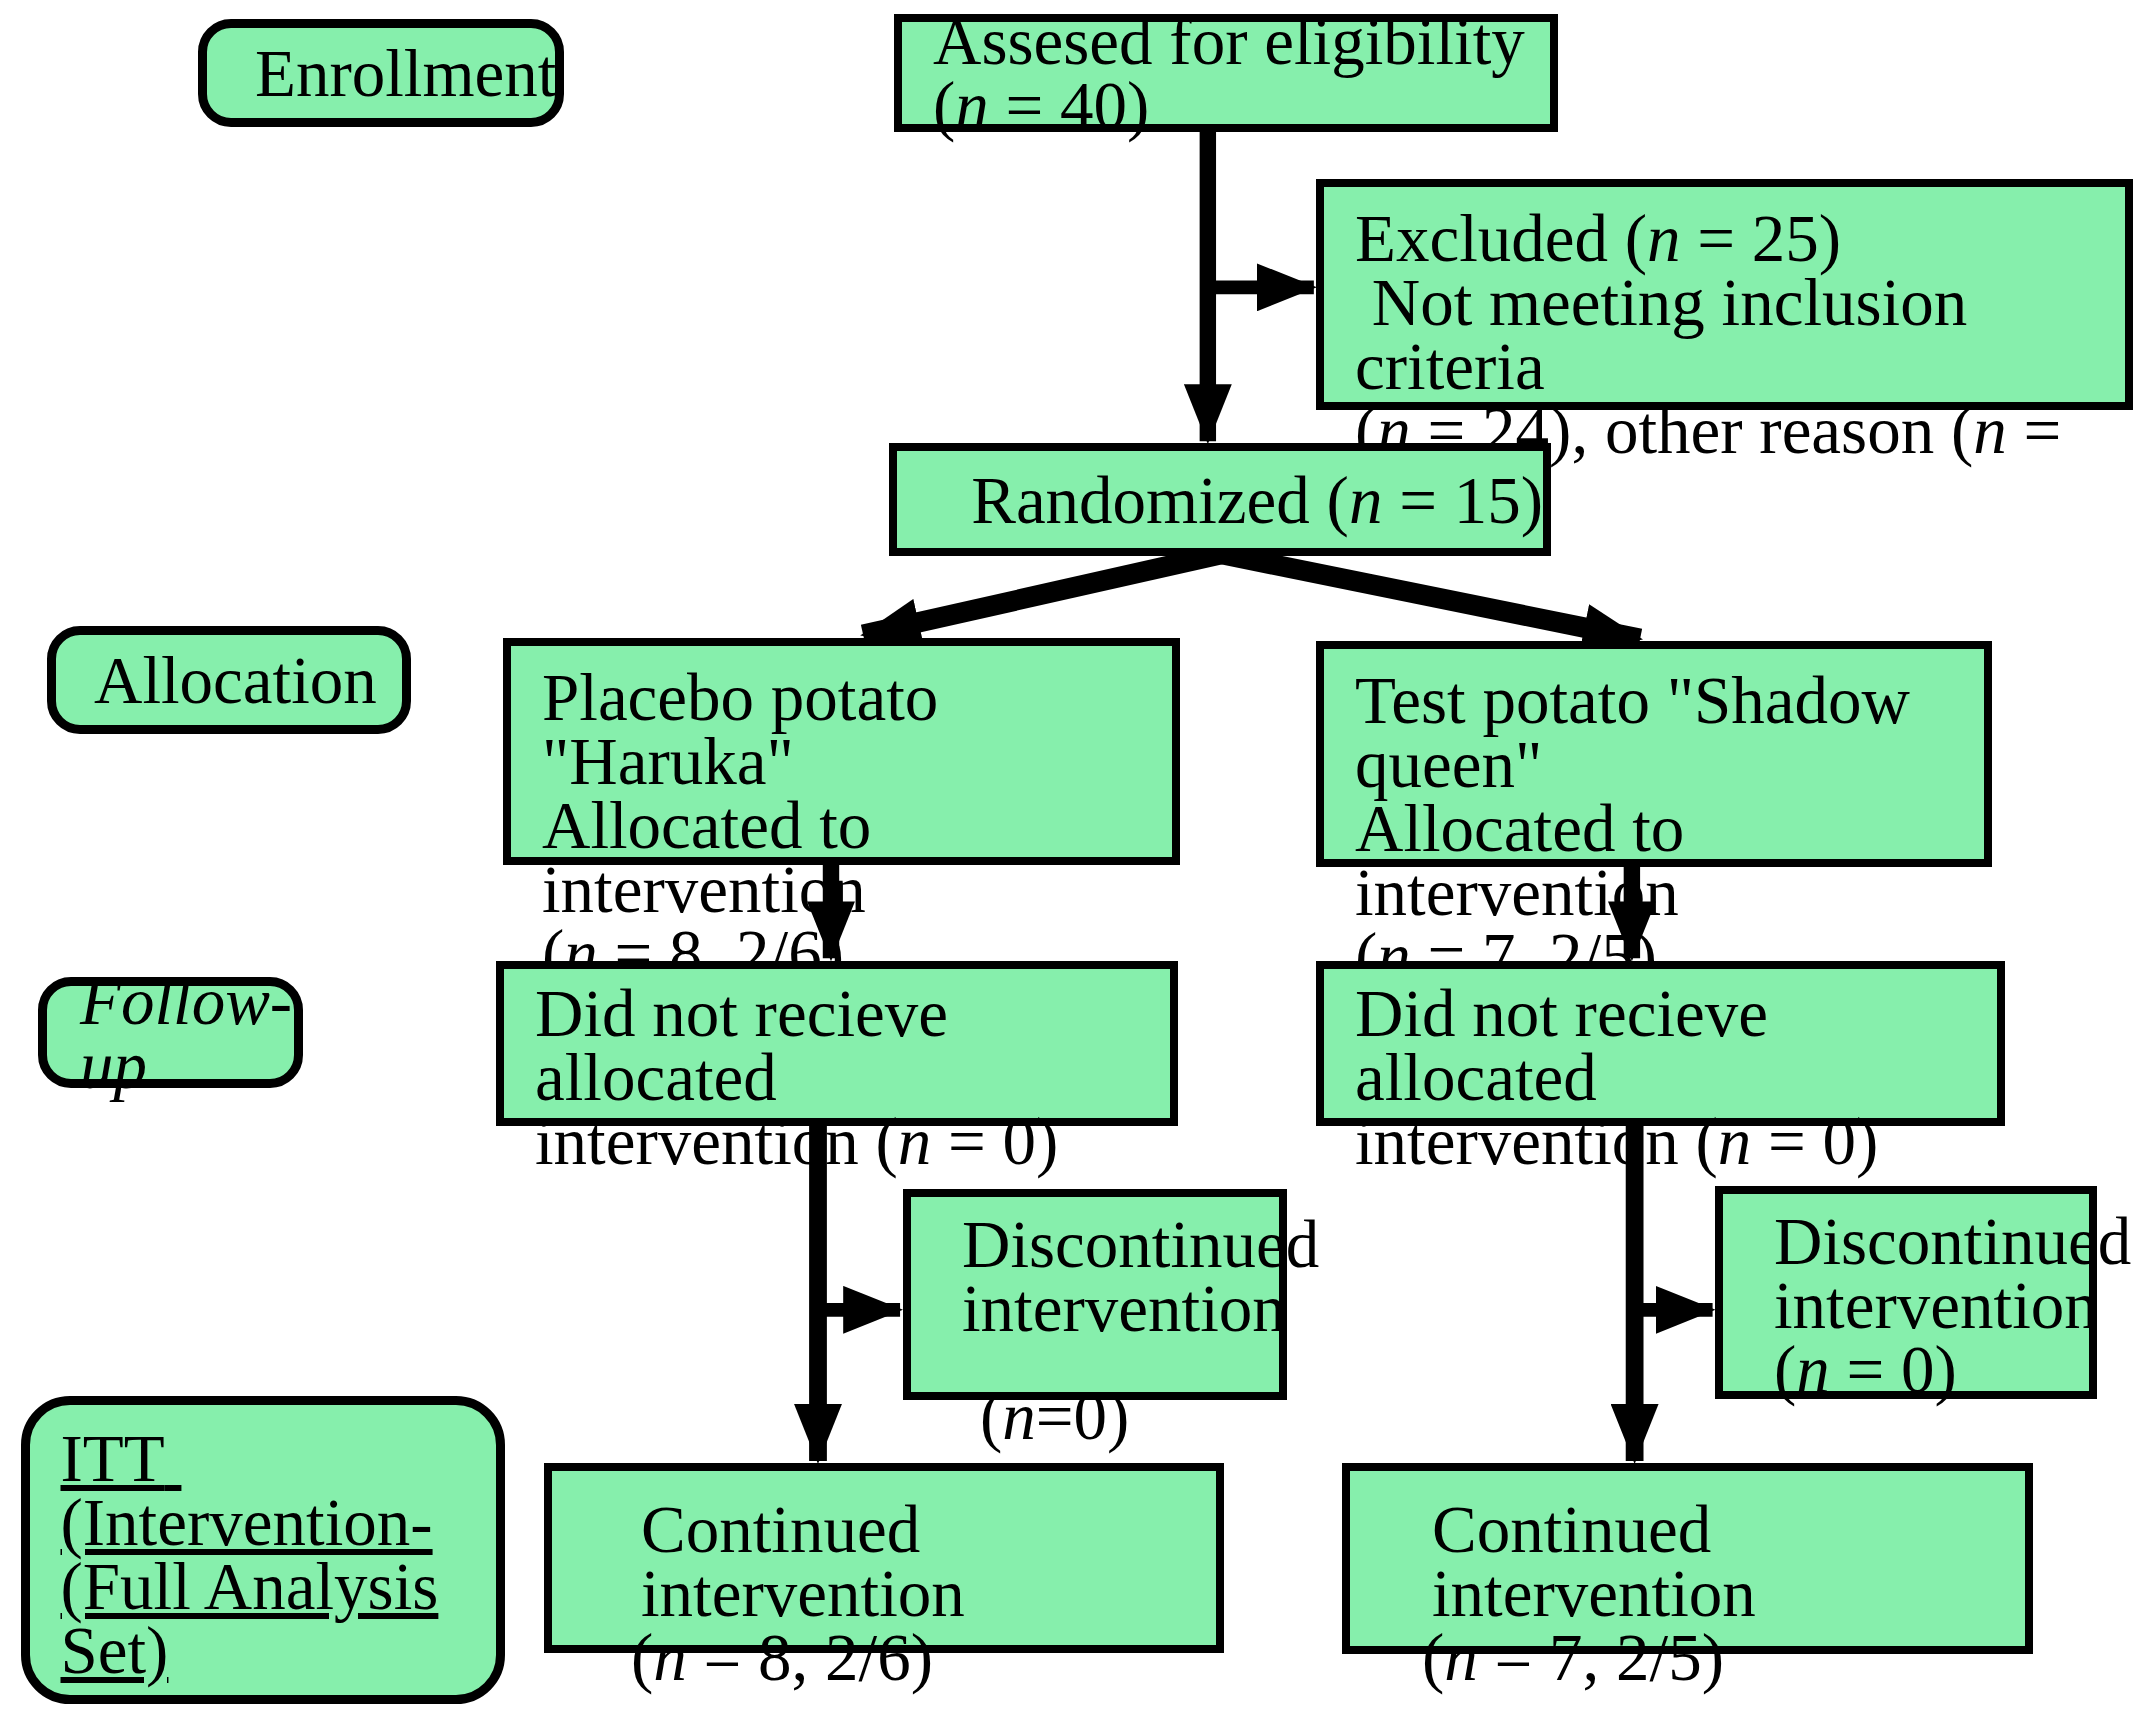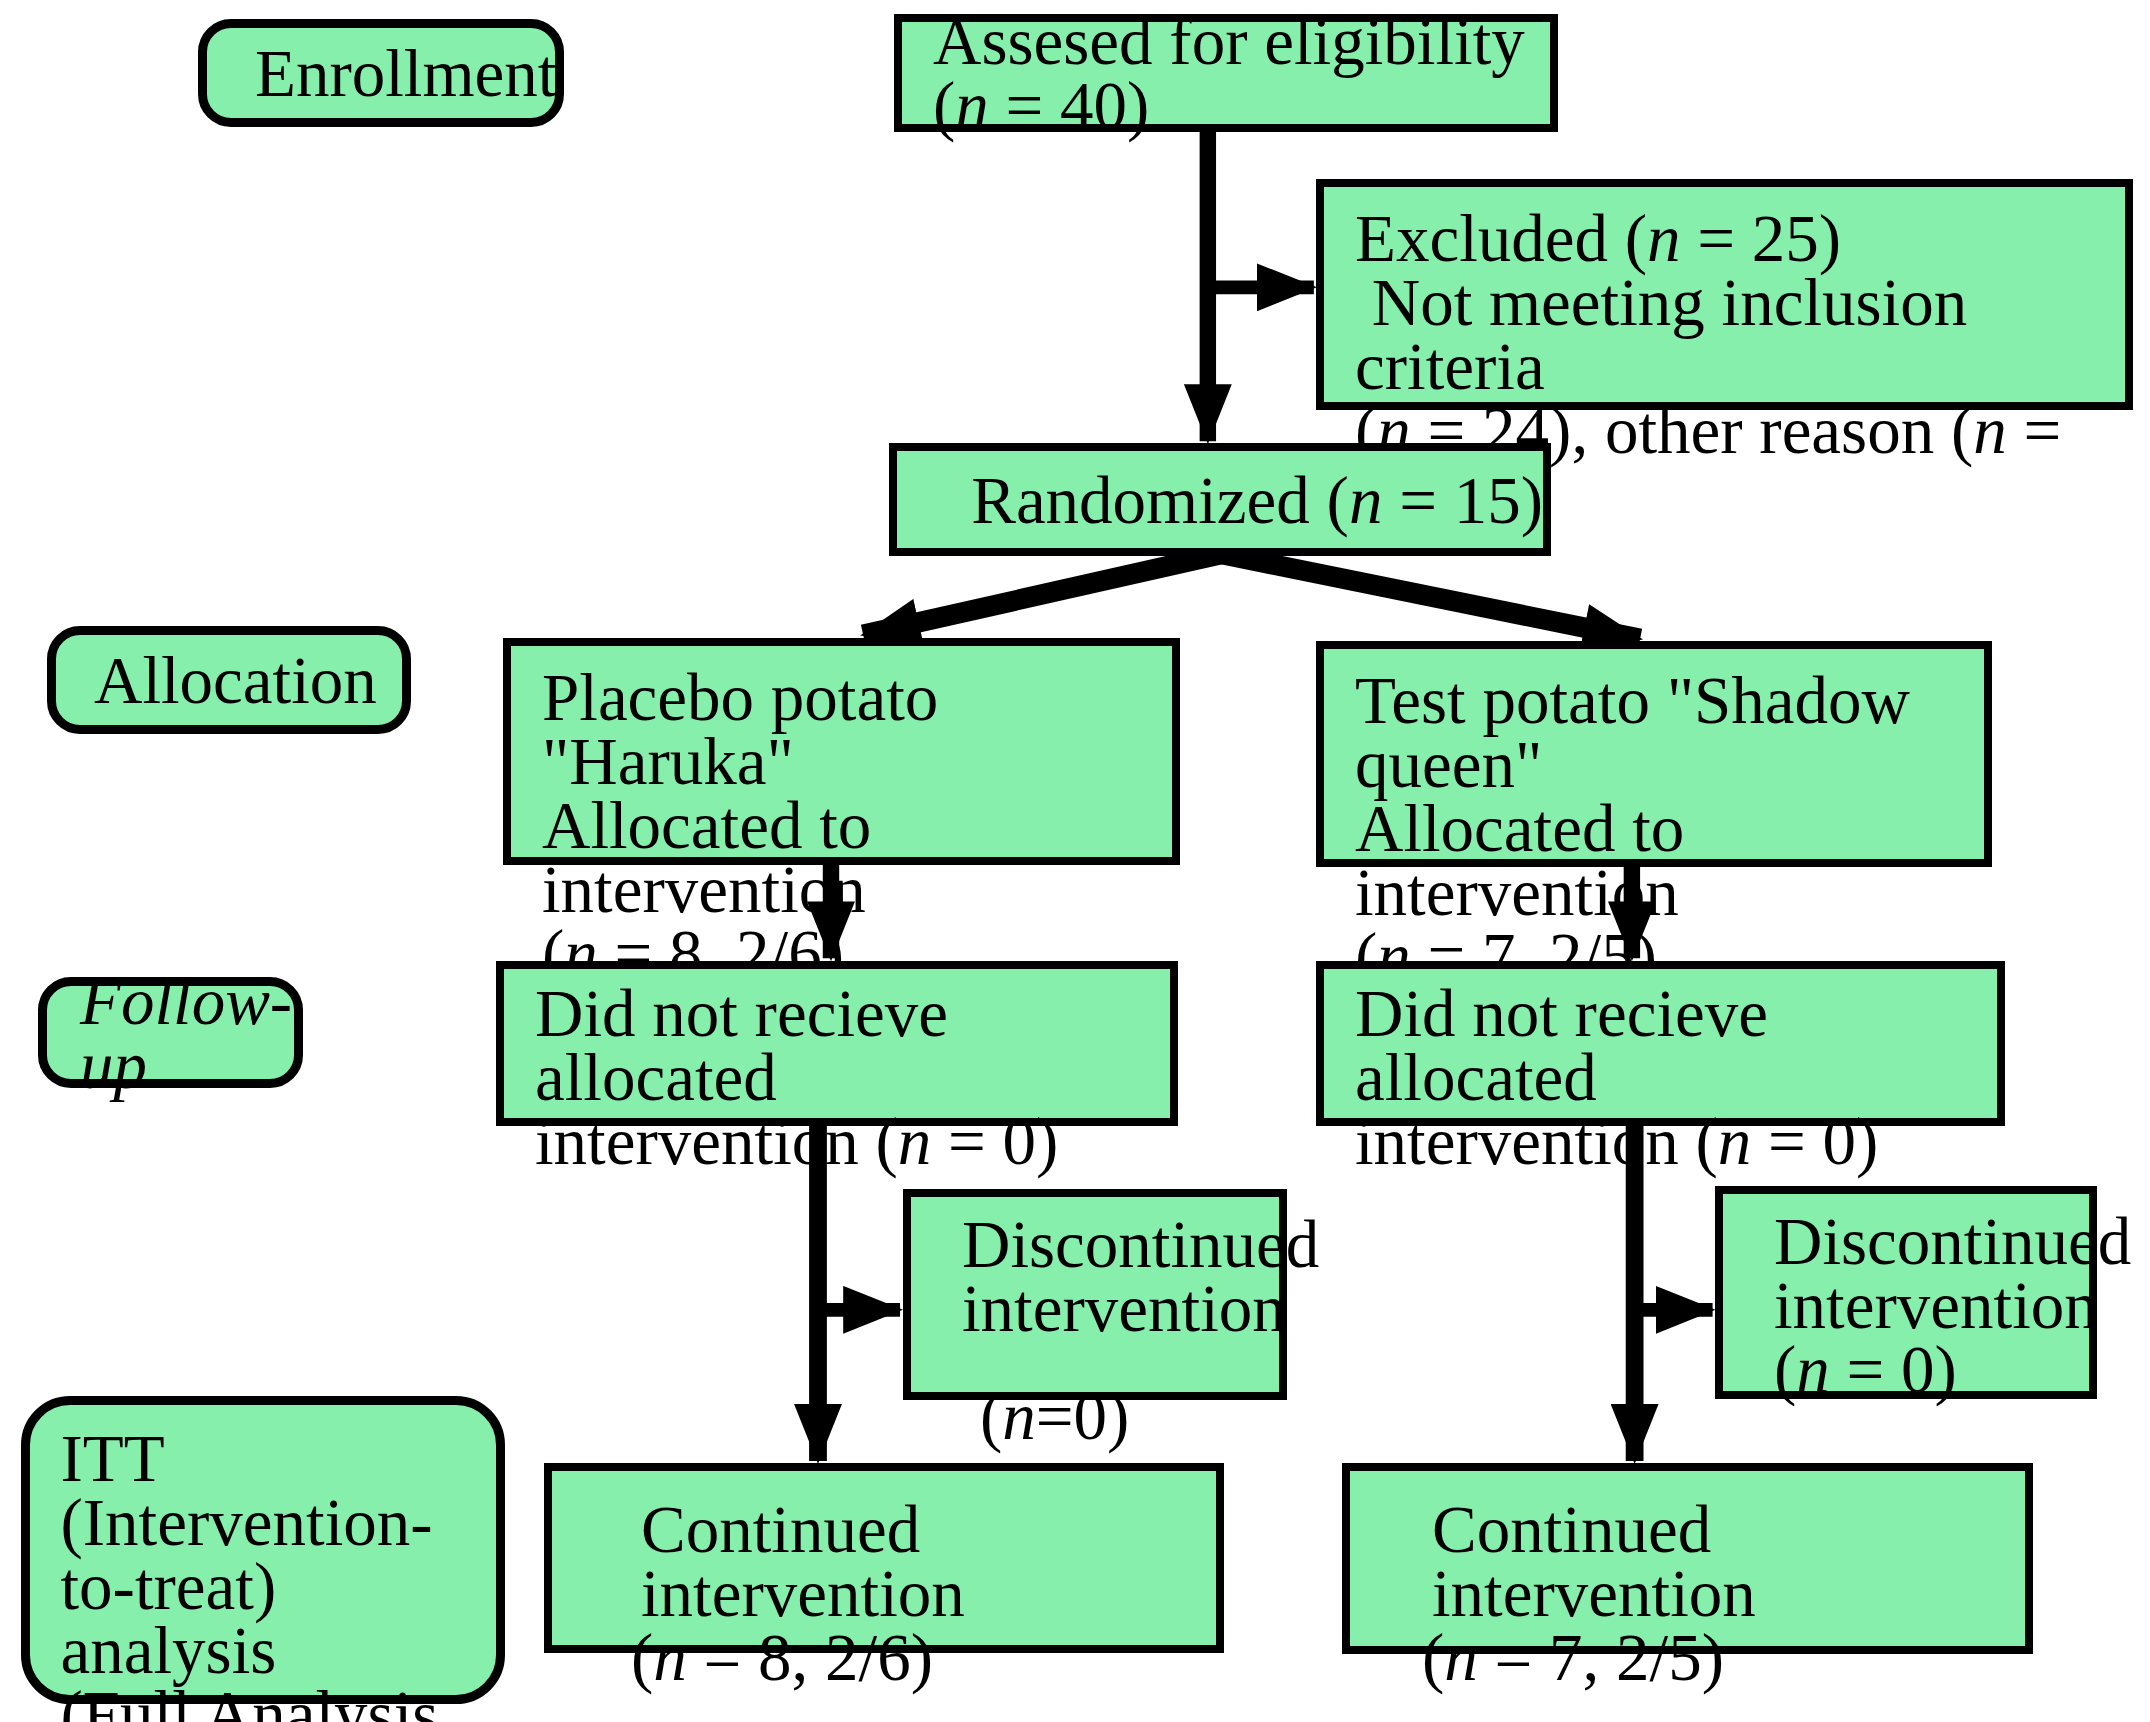--- a/index.html
+++ b/index.html
@@ -17,21 +17,21 @@
     box-sizing: border-box;
     border: 8.2px solid #000000;
     background: #86efac;
     font-size: 67px;
     line-height: 64px;
   }
   .rounded {
     border-width: 9.6px;
     border-radius: 33px;
   }
-  .rounded.big-radius { border-radius: 49px; }
+  .rounded.big-radius { border-radius: 49px; text-decoration: underline; }
   .line {
     white-space: pre-wrap;
     padding-left: 31px;
   }
   .vcenter {
     display: flex;
     flex-direction: column;
     justify-content: center;
   }
   .arrows {
@@ -77,21 +77,20 @@
   <div class="box rounded vcenter" style="left:47px; top:626px; width:364px; height:108px;">
     <div class="line" style="padding-left:38px;">Allocation</div>
   </div>
 
   <div class="box rounded vcenter" style="left:38px; top:977px; width:265px; height:111px;font-style:italic;">
     <div class="line" style="padding-left:33px;">Follow-up</div>
   </div>
 
   <div class="box rounded big-radius" style="left:20.5px; top:1396px; width:484px; height:308px; padding-top:20.5px;">
     <div class="line">ITT (Intervention-</div>
-    <div class="line">to-treat) analysis</div>
     <div class="line">(Full Analysis</div>
     <div class="line">Set)</div>
   </div>
 
   <div class="box vcenter" style="left:894px; top:13.7px; width:664px; height:118px;">
     <div class="line">Assesed for eligibility (<i>n</i> = 40)</div>
   </div>
 
   <div class="box" style="left:1316px; top:179px; width:817px; height:231px; padding-top:19px;">
     <div class="line">Excluded (<i>n</i> = 25)</div>

